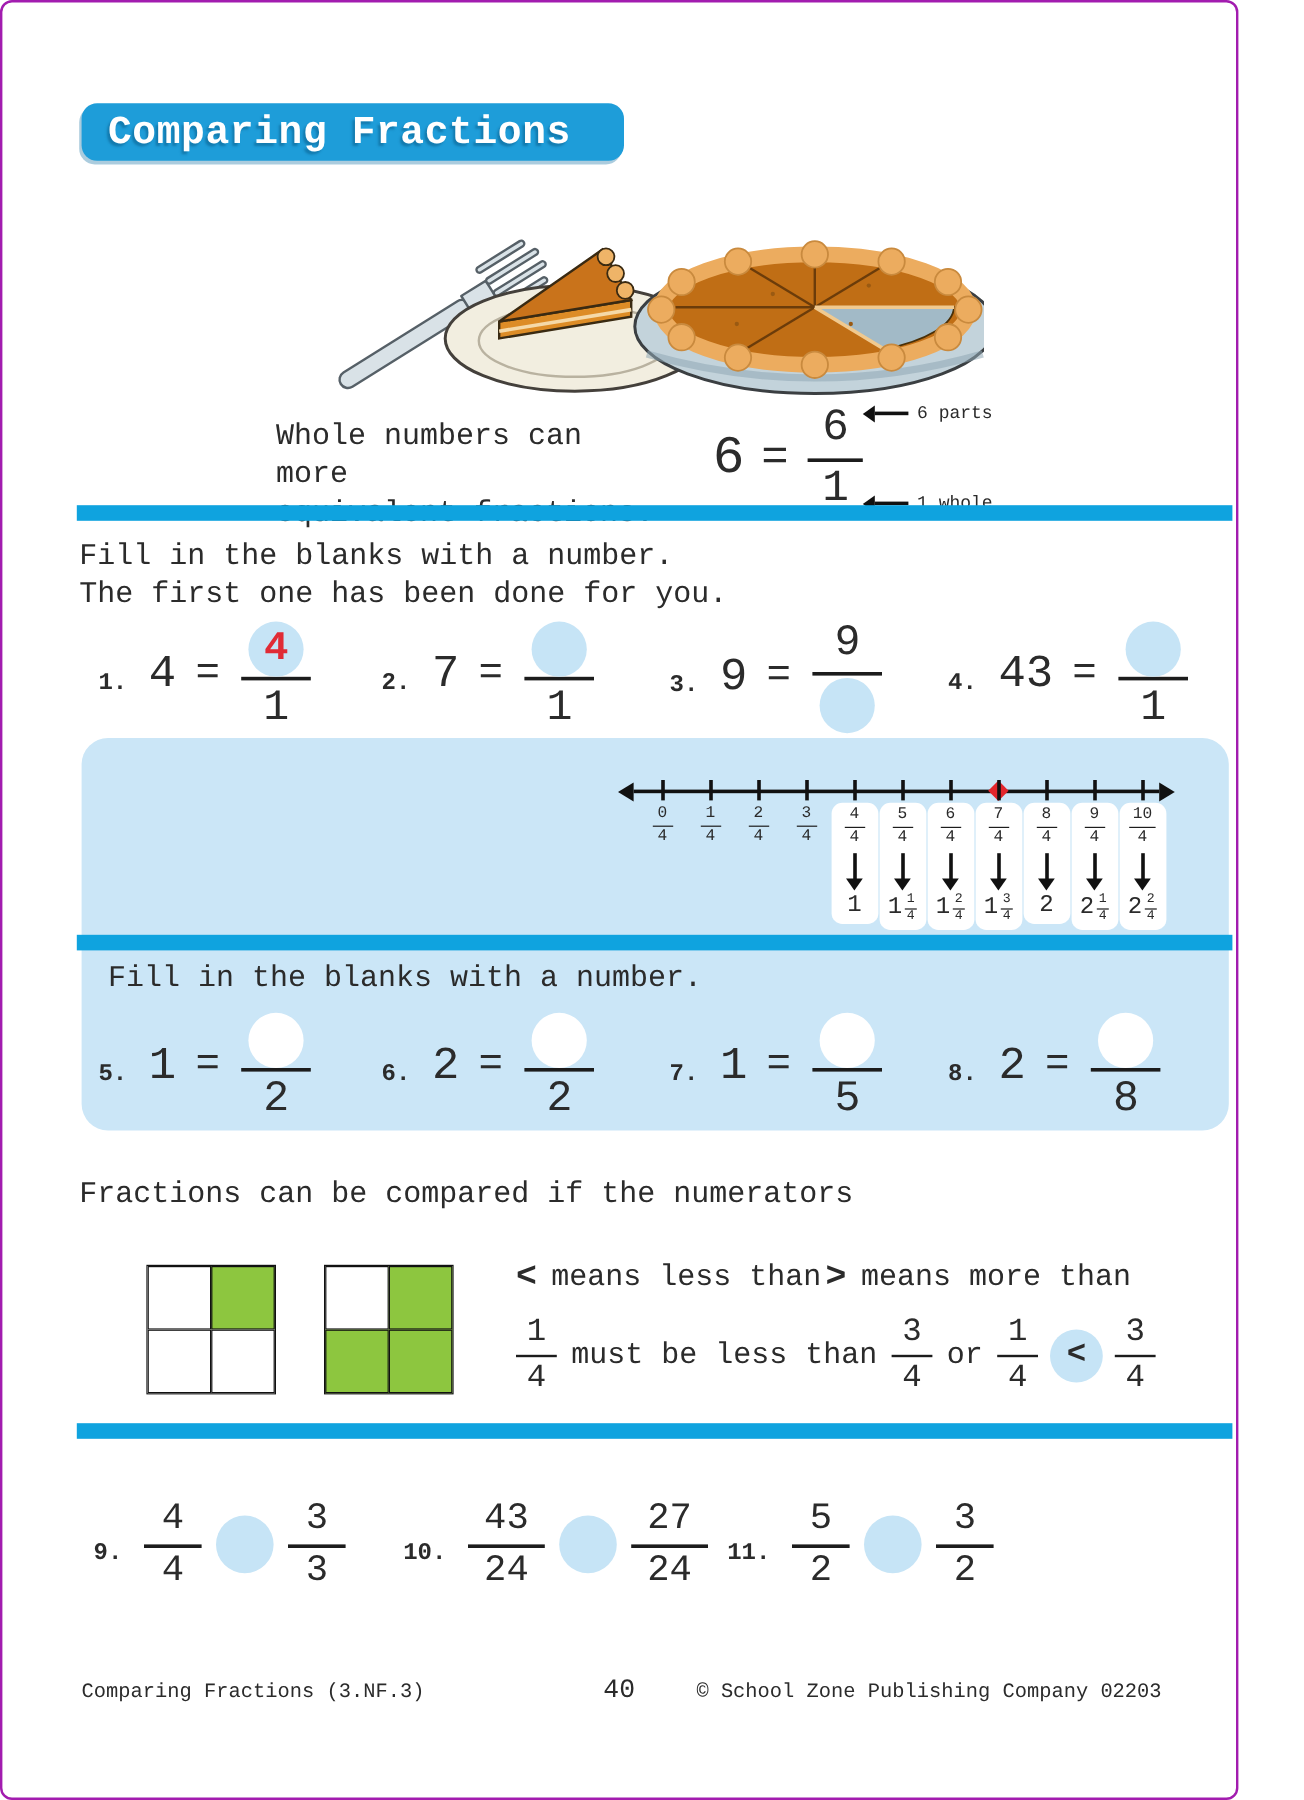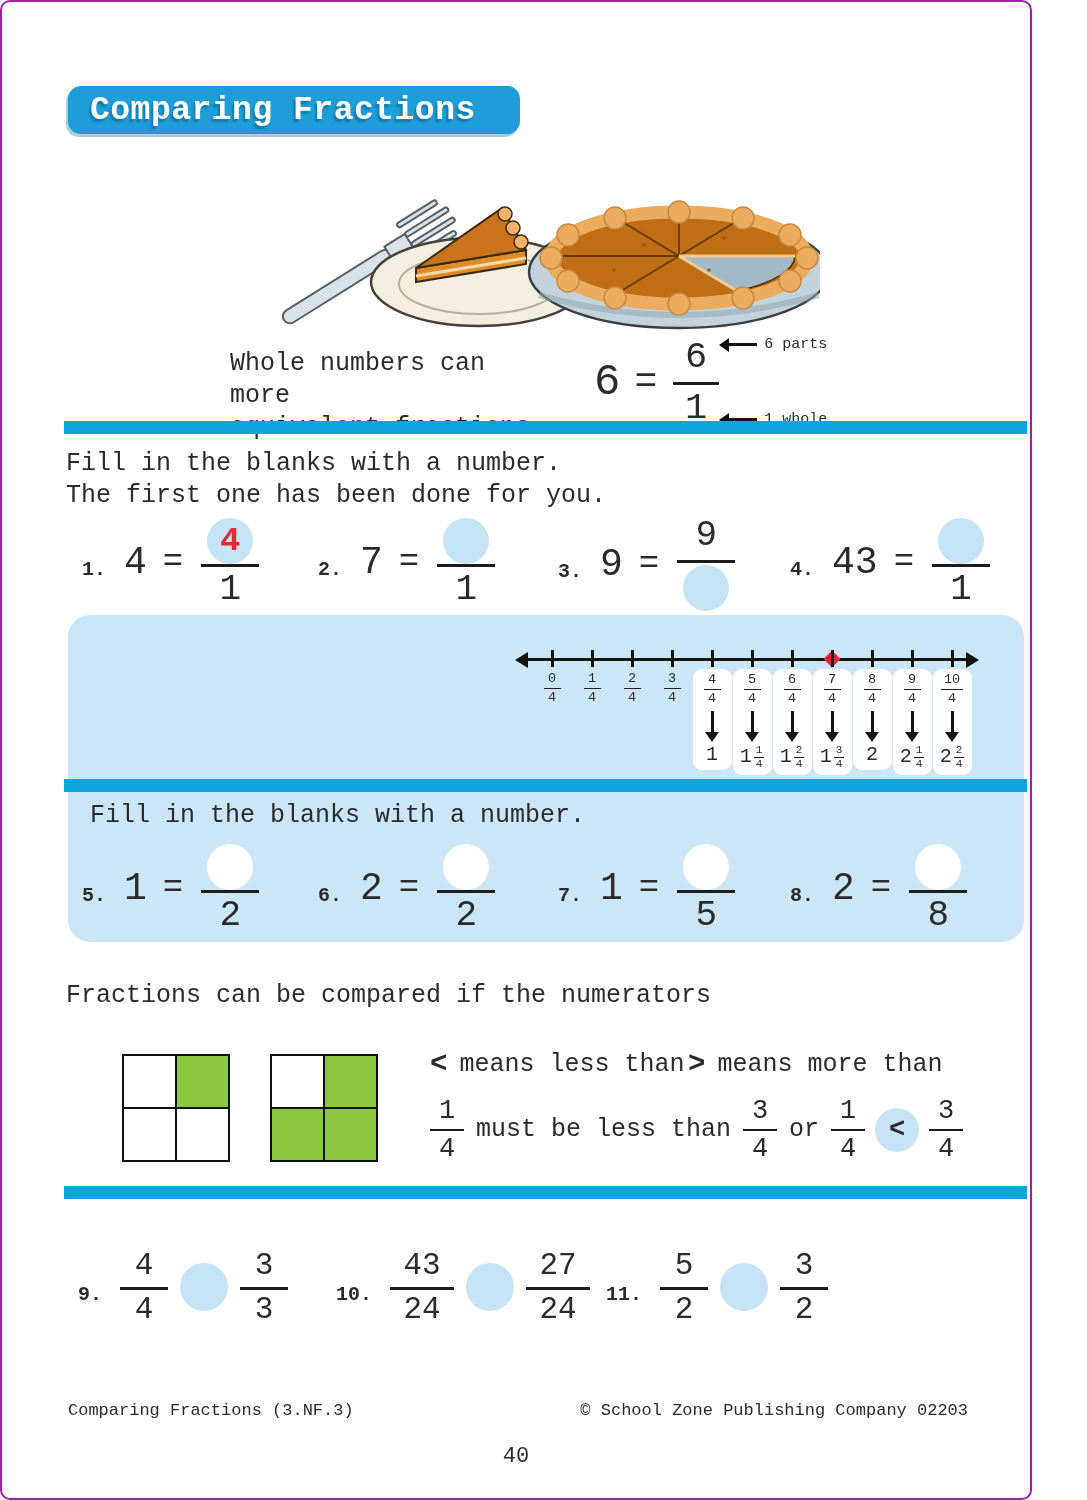--- a/index.html
+++ b/index.html
@@ -98,21 +98,21 @@
     display:flex;align-items:center;justify-content:center;font-size:27px;font-weight:700;margin:0 10px;}
   .ex-mid{font-size:25px;margin:0 12px;}
 
   
   .b{font-weight:700;}
   .cprob{display:flex;align-items:center;}
   .cmp-circle{width:48px;height:48px;border-radius:50%;background:var(--blank);flex:none;margin:0 12px;}
 
   
   .footer-l{left:66px;top:1399px;font-size:17px;}
-  .footer-c{left:0;right:0;top:1394px;text-align:center;font-size:22px;margin-top:48px;}
+  .footer-c{left:0;right:0;top:1394px;text-align:center;font-size:22px;}
   .footer-r{right:62px;top:1399px;font-size:17px;}
 </style>
 </head>
 <body>
 
 <div class="page">
 
   <div class="abs title-bar">
     <span>Comparing Fractions</span>
   </div>

